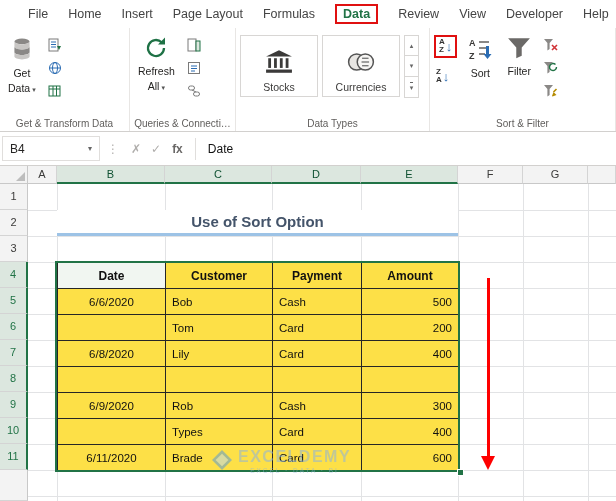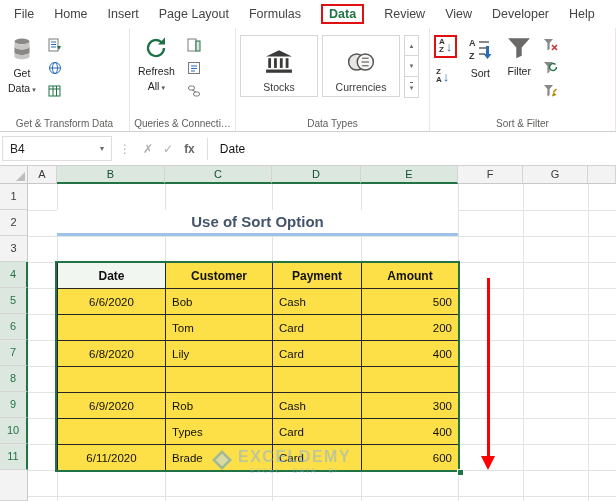--- a/index.html
+++ b/index.html
@@ -1,20 +1,20 @@
 <!DOCTYPE html>
 <html><head>
 <meta charset="utf-8">
 <style>
 *{margin:0;padding:0;box-sizing:border-box}
 html,body{width:616px;height:501px;overflow:hidden}
 body{font-family:"Liberation Sans","DejaVu Sans",sans-serif;background:#fff;color:#252423;font-size:12px}
 
 
-.tabs{height:28px;display:flex;align-items:center;gap:20px;padding-left:14px;background:#fff}
+.tabs{height:28px;display:flex;align-items:center;gap:20px;padding-left:28px;background:#fff}
 .tab{font-size:12.5px;color:#444;white-space:nowrap}
 .tab.active{color:#217346;font-weight:700}
 .red-box{border:2px solid #E01010;padding:1px 6px}
 
 
 .ribbon{height:104px;display:flex;border-bottom:1px solid #D2D0CE;background:#fff}
 .group{position:relative;border-right:1px solid #E8E6E4;display:flex;align-items:flex-start;padding:5px 4px 18px;gap:6px}
 .group-label{position:absolute;bottom:2px;left:0;right:0;text-align:center;font-size:10px;color:#605E5C;white-space:nowrap;overflow:hidden}
 .big-btn{display:flex;flex-direction:column;align-items:center;gap:2px;padding:3px 4px;border-radius:3px}
 .big-btn .lbl{font-size:10.5px;line-height:1.25;text-align:left;color:#252423;white-space:nowrap}
@@ -28,21 +28,21 @@
 .gal-btn:first-child{border-top:1px solid #D8D6D4}
 .gal-btn.more span{border-top:1px solid #666;padding-top:1px}
 .sort2{display:flex;flex-direction:column;gap:9px;margin-top:2px}
 .sort-btn{display:flex;align-items:center;gap:1px;padding:1px 2px}
 .red-box-sm{border:2px solid #E01010;padding:0 1px}
 .sort-letters{display:flex;flex-direction:column;font-size:8px;font-weight:700;line-height:1.05;color:#333}
 .sort-arrow{color:#2B6CB3;font-size:13px;line-height:1}
 
 
 .formula-bar{height:34px;display:flex;align-items:center;background:#fff;border-bottom:1px solid #D2D0CE;padding-left:2px}
-.name-box{width:110px;height:25px;border:1px solid #E0DEDC;display:flex;align-items:center;justify-content:space-between;padding:0 7px;background:#fff}
+.name-box{width:98px;height:25px;border:1px solid #E0DEDC;display:flex;align-items:center;justify-content:space-between;padding:0 7px;background:#fff}
 .nb-chevron{font-size:8px;color:#666}
 .fb-dots{color:#B5B3B1;font-size:12px;margin:0 7px}
 .fb-x{color:#AFADAB;font-size:12px;margin:0 5px}
 .fb-check{color:#AFADAB;font-size:12px;margin:0 5px}
 .fb-fx{color:#6a6867;font-size:12px;font-weight:700;margin:0 6px}
 .fb-divider{width:1px;height:22px;background:#E0DEDC;margin:0 6px}
 .formula-value{flex:1;font-size:12px;color:#111;padding-left:6px}
 
 
 .sheet{position:relative;width:616px;height:335px;background:#fff;overflow:hidden}

